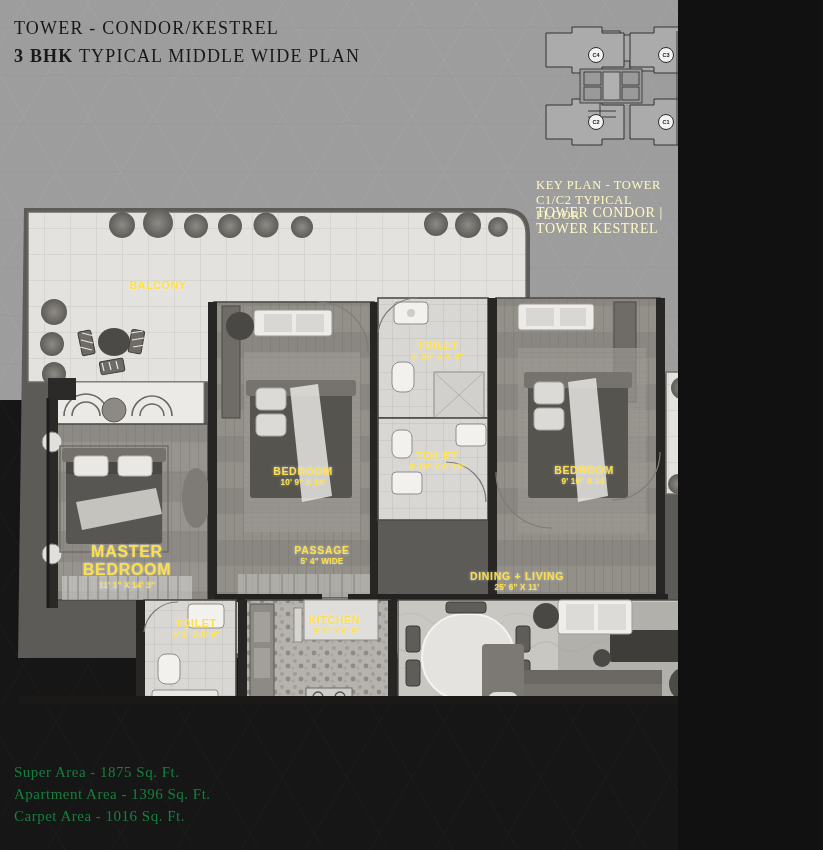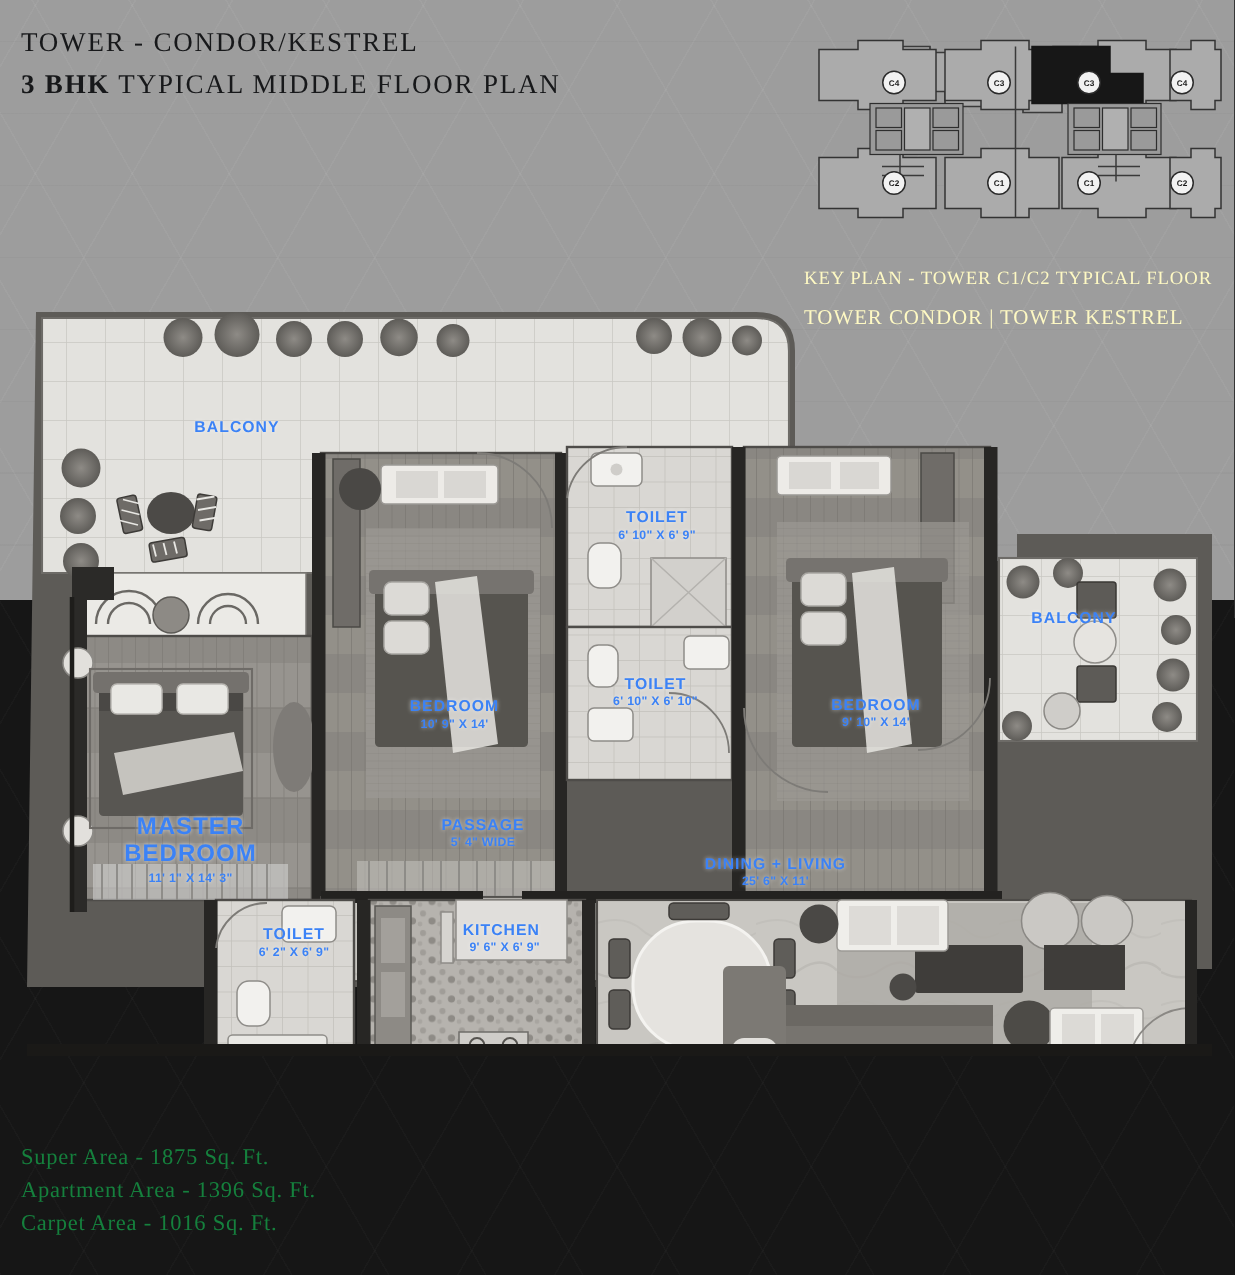--- a/index.html
+++ b/index.html
@@ -1,20 +1,20 @@
 <!DOCTYPE html>
 <html><head>
 <meta charset="utf-8">
 <style>
   html,body{margin:0;padding:0;}
   body{
     width:823px;height:850px;overflow:hidden;position:relative;
     font-family:"Liberation Sans",sans-serif;background:#111;
   }
-  #stage{position:absolute;inset:0;width:823px;height:850px;overflow:hidden;}
+  #stage{position:absolute;inset:0;width:678px;height:850px;overflow:hidden;}
 
   
   .bg-top{
     position:absolute;left:0;top:0;width:823px;height:412px;
     background:#9d9d9d;
   }
   .bg-pattern{
     position:absolute;left:0;top:0;width:823px;height:412px;
     background-image:
       repeating-linear-gradient(60deg, rgba(255,255,255,.045) 0 1px, transparent 1px 56px),
@@ -42,21 +42,21 @@
   .kp-cap{position:absolute;left:536px;font-family:"Liberation Serif",serif;
           color:#fef9c3;letter-spacing:.6px;}
   .kp-cap1{top:178px;font-size:12.5px;}
   .kp-cap2{top:205px;font-size:14px;}
 
   
   .plan{position:absolute;left:18px;top:202px;width:790px;height:502px;}
   .plan svg{display:block;}
 
   
-  .rlabel{position:absolute;text-align:center;color:#3b82f6;
+  .rlabel{position:absolute;text-align:center;color:#fde047;
           font-family:"Liberation Sans",sans-serif;line-height:1.15;
           text-shadow:0 0 3px rgba(255,255,255,.55);}
   .rlabel .n{font-size:10.5px;font-weight:700;letter-spacing:.7px;display:block;}
   .rlabel .d{font-size:8.2px;font-weight:700;letter-spacing:.2px;display:block;margin-top:1px;}
   .rlabel.big .n{font-size:16px;}
 
   
   .footer{position:absolute;left:14px;top:762px;color:#15803d;
           font-family:"Liberation Serif",serif;font-size:15px;line-height:1.45;
           letter-spacing:.5px;}
@@ -68,21 +68,21 @@
 <div id="stage">
 
   <div class="bg-top"></div>
   <div class="bg-pattern"></div>
   <div class="bg-bottom"></div>
 
   <div class="hdr">
     <div class="l1">TOWER - CONDOR/KESTREL</div>
     <div class="l2">
       <b>3 BHK</b>
-      <span>TYPICAL MIDDLE FLOOR PLAN</span>
+      <span>TYPICAL MIDDLE WIDE PLAN</span>
     </div>
   </div>
 
   <div class="keyplan">
     <svg class="kp-svg" width="276" height="126" viewBox="0 0 276 126">
       <g fill="#a8a8a8" stroke="#3a3a3a" stroke-width="1.1">
         <path d="M4 8 h40 v-4 h34 v4 h30 v12 h22 v-12 h30 v-4 h34 v4 h40 v26 h-16 v10 h-28 v-10 h-24 v14 h-26 v-14 h-24 v10 h-28 v-10 h-16 z" transform="translate(2,2)"></path>
       </g>
 
       <g fill="#ababab" stroke="#333" stroke-width="1">

